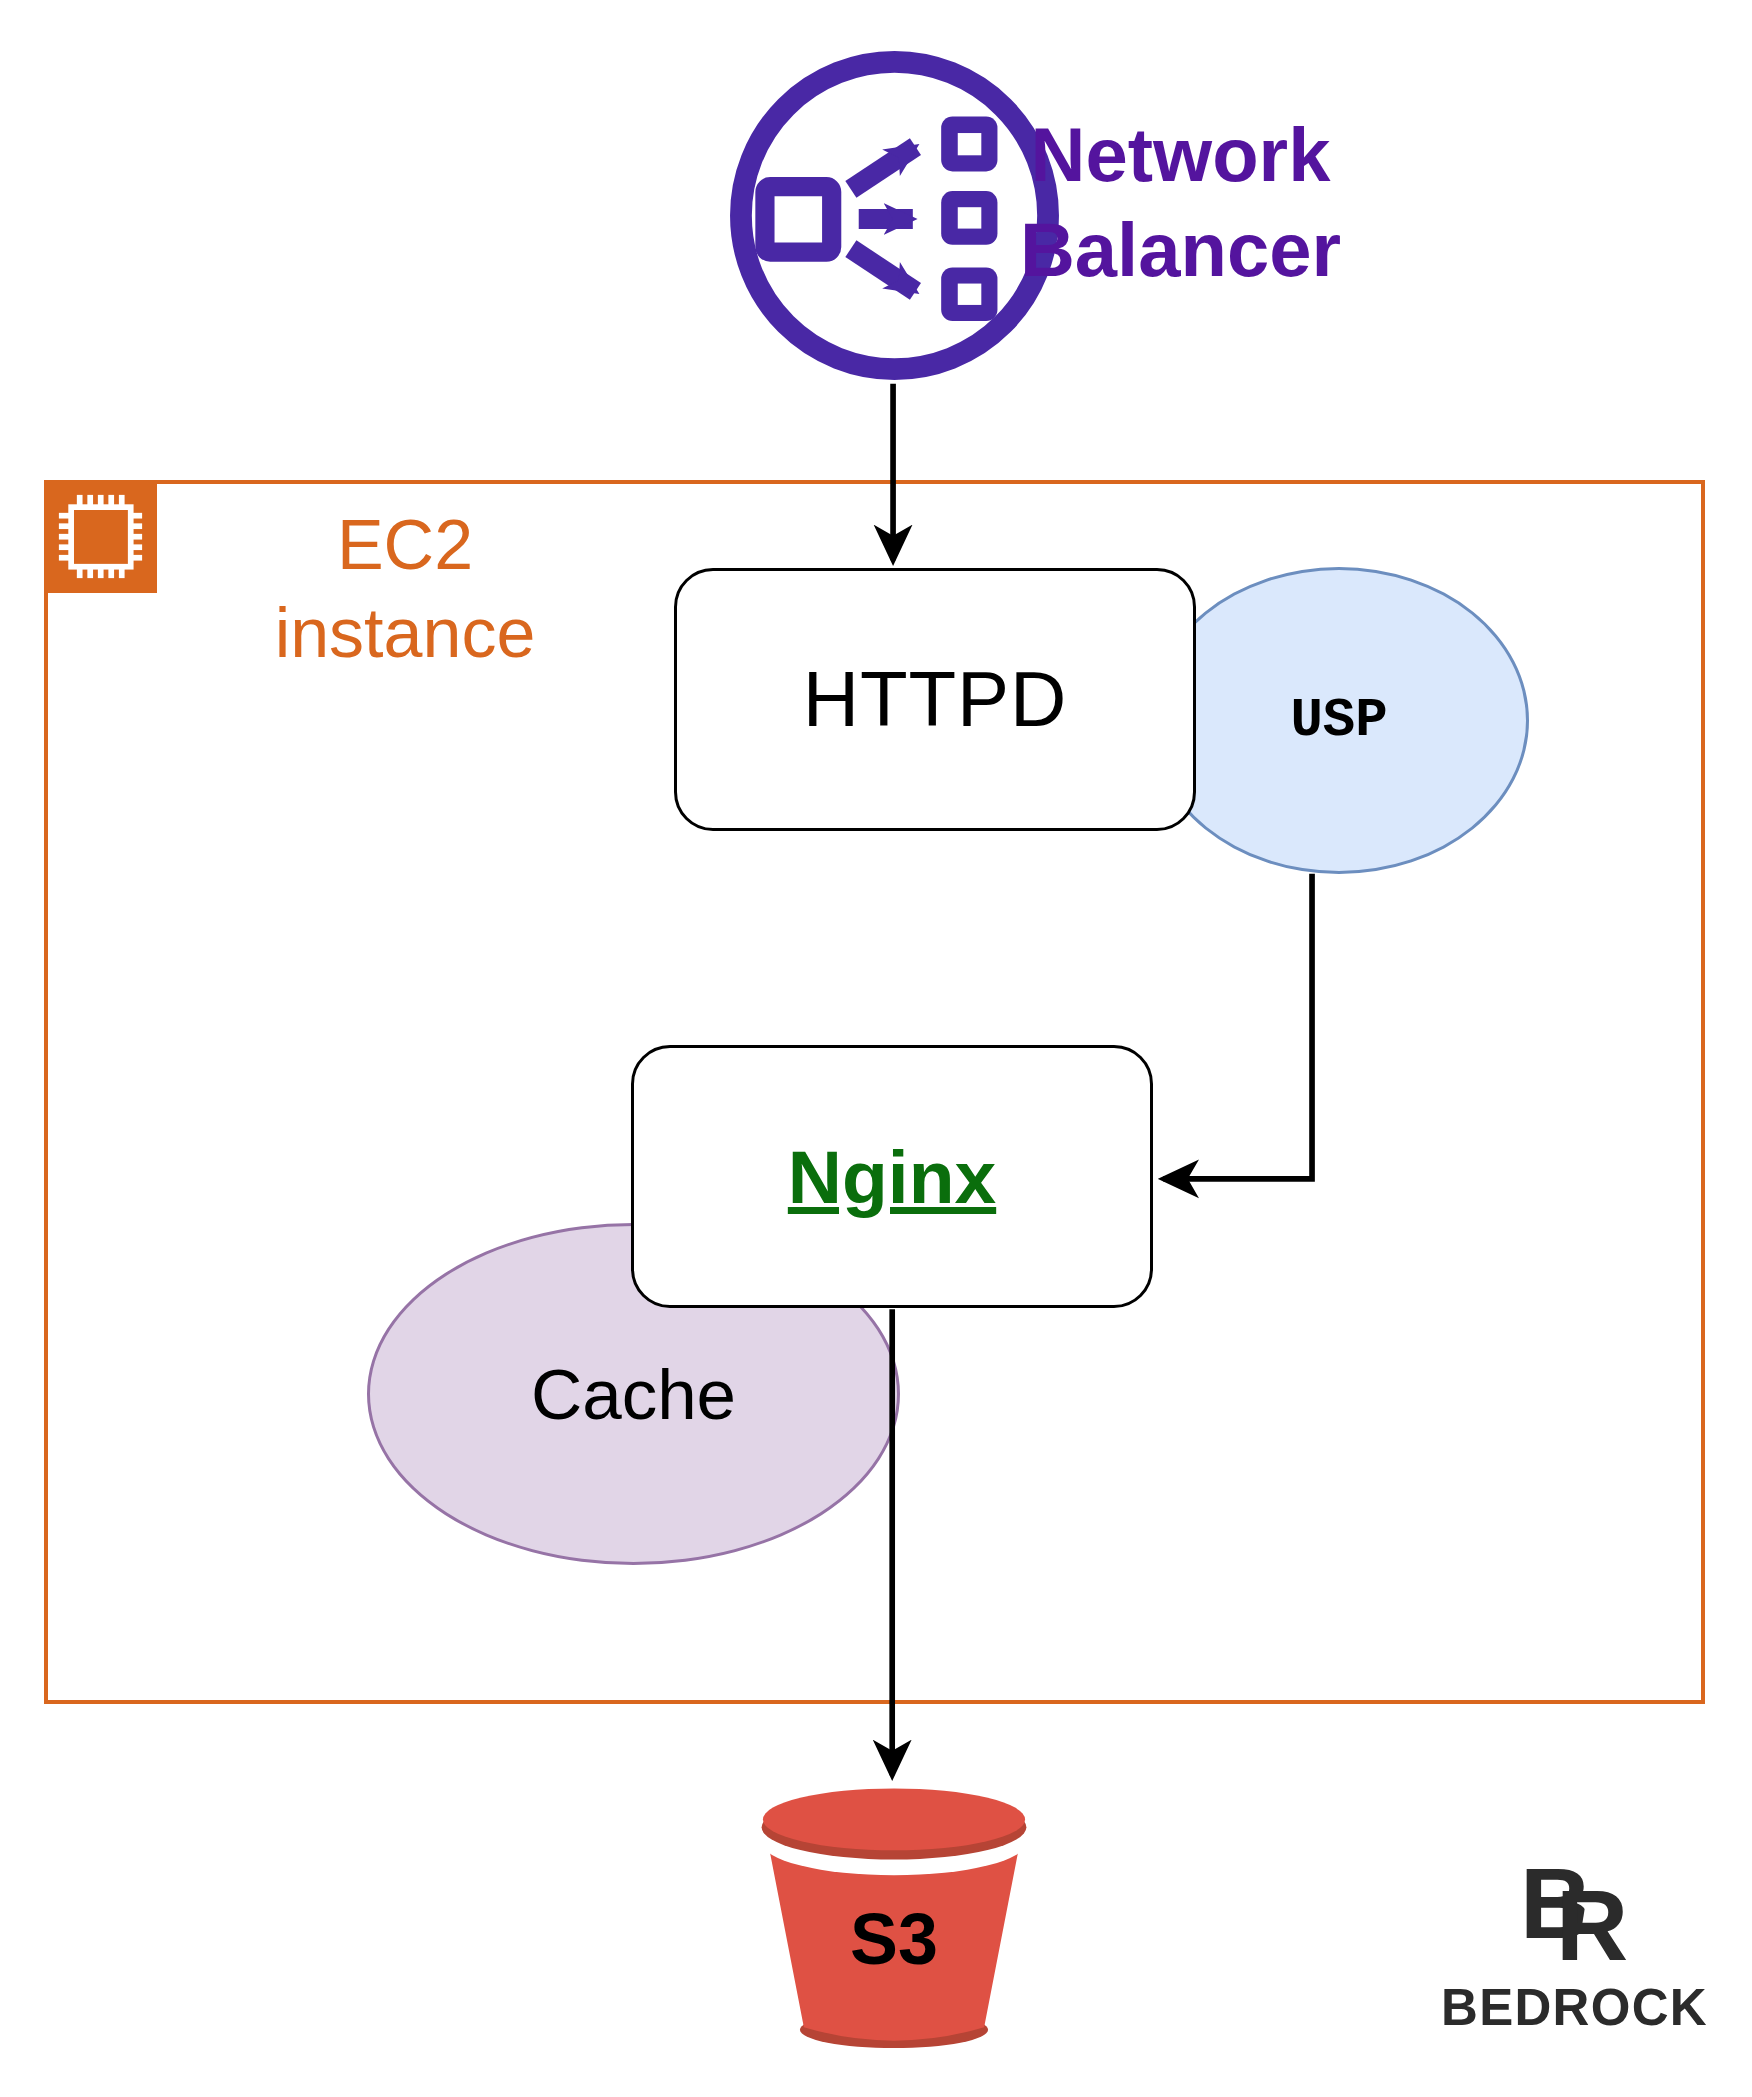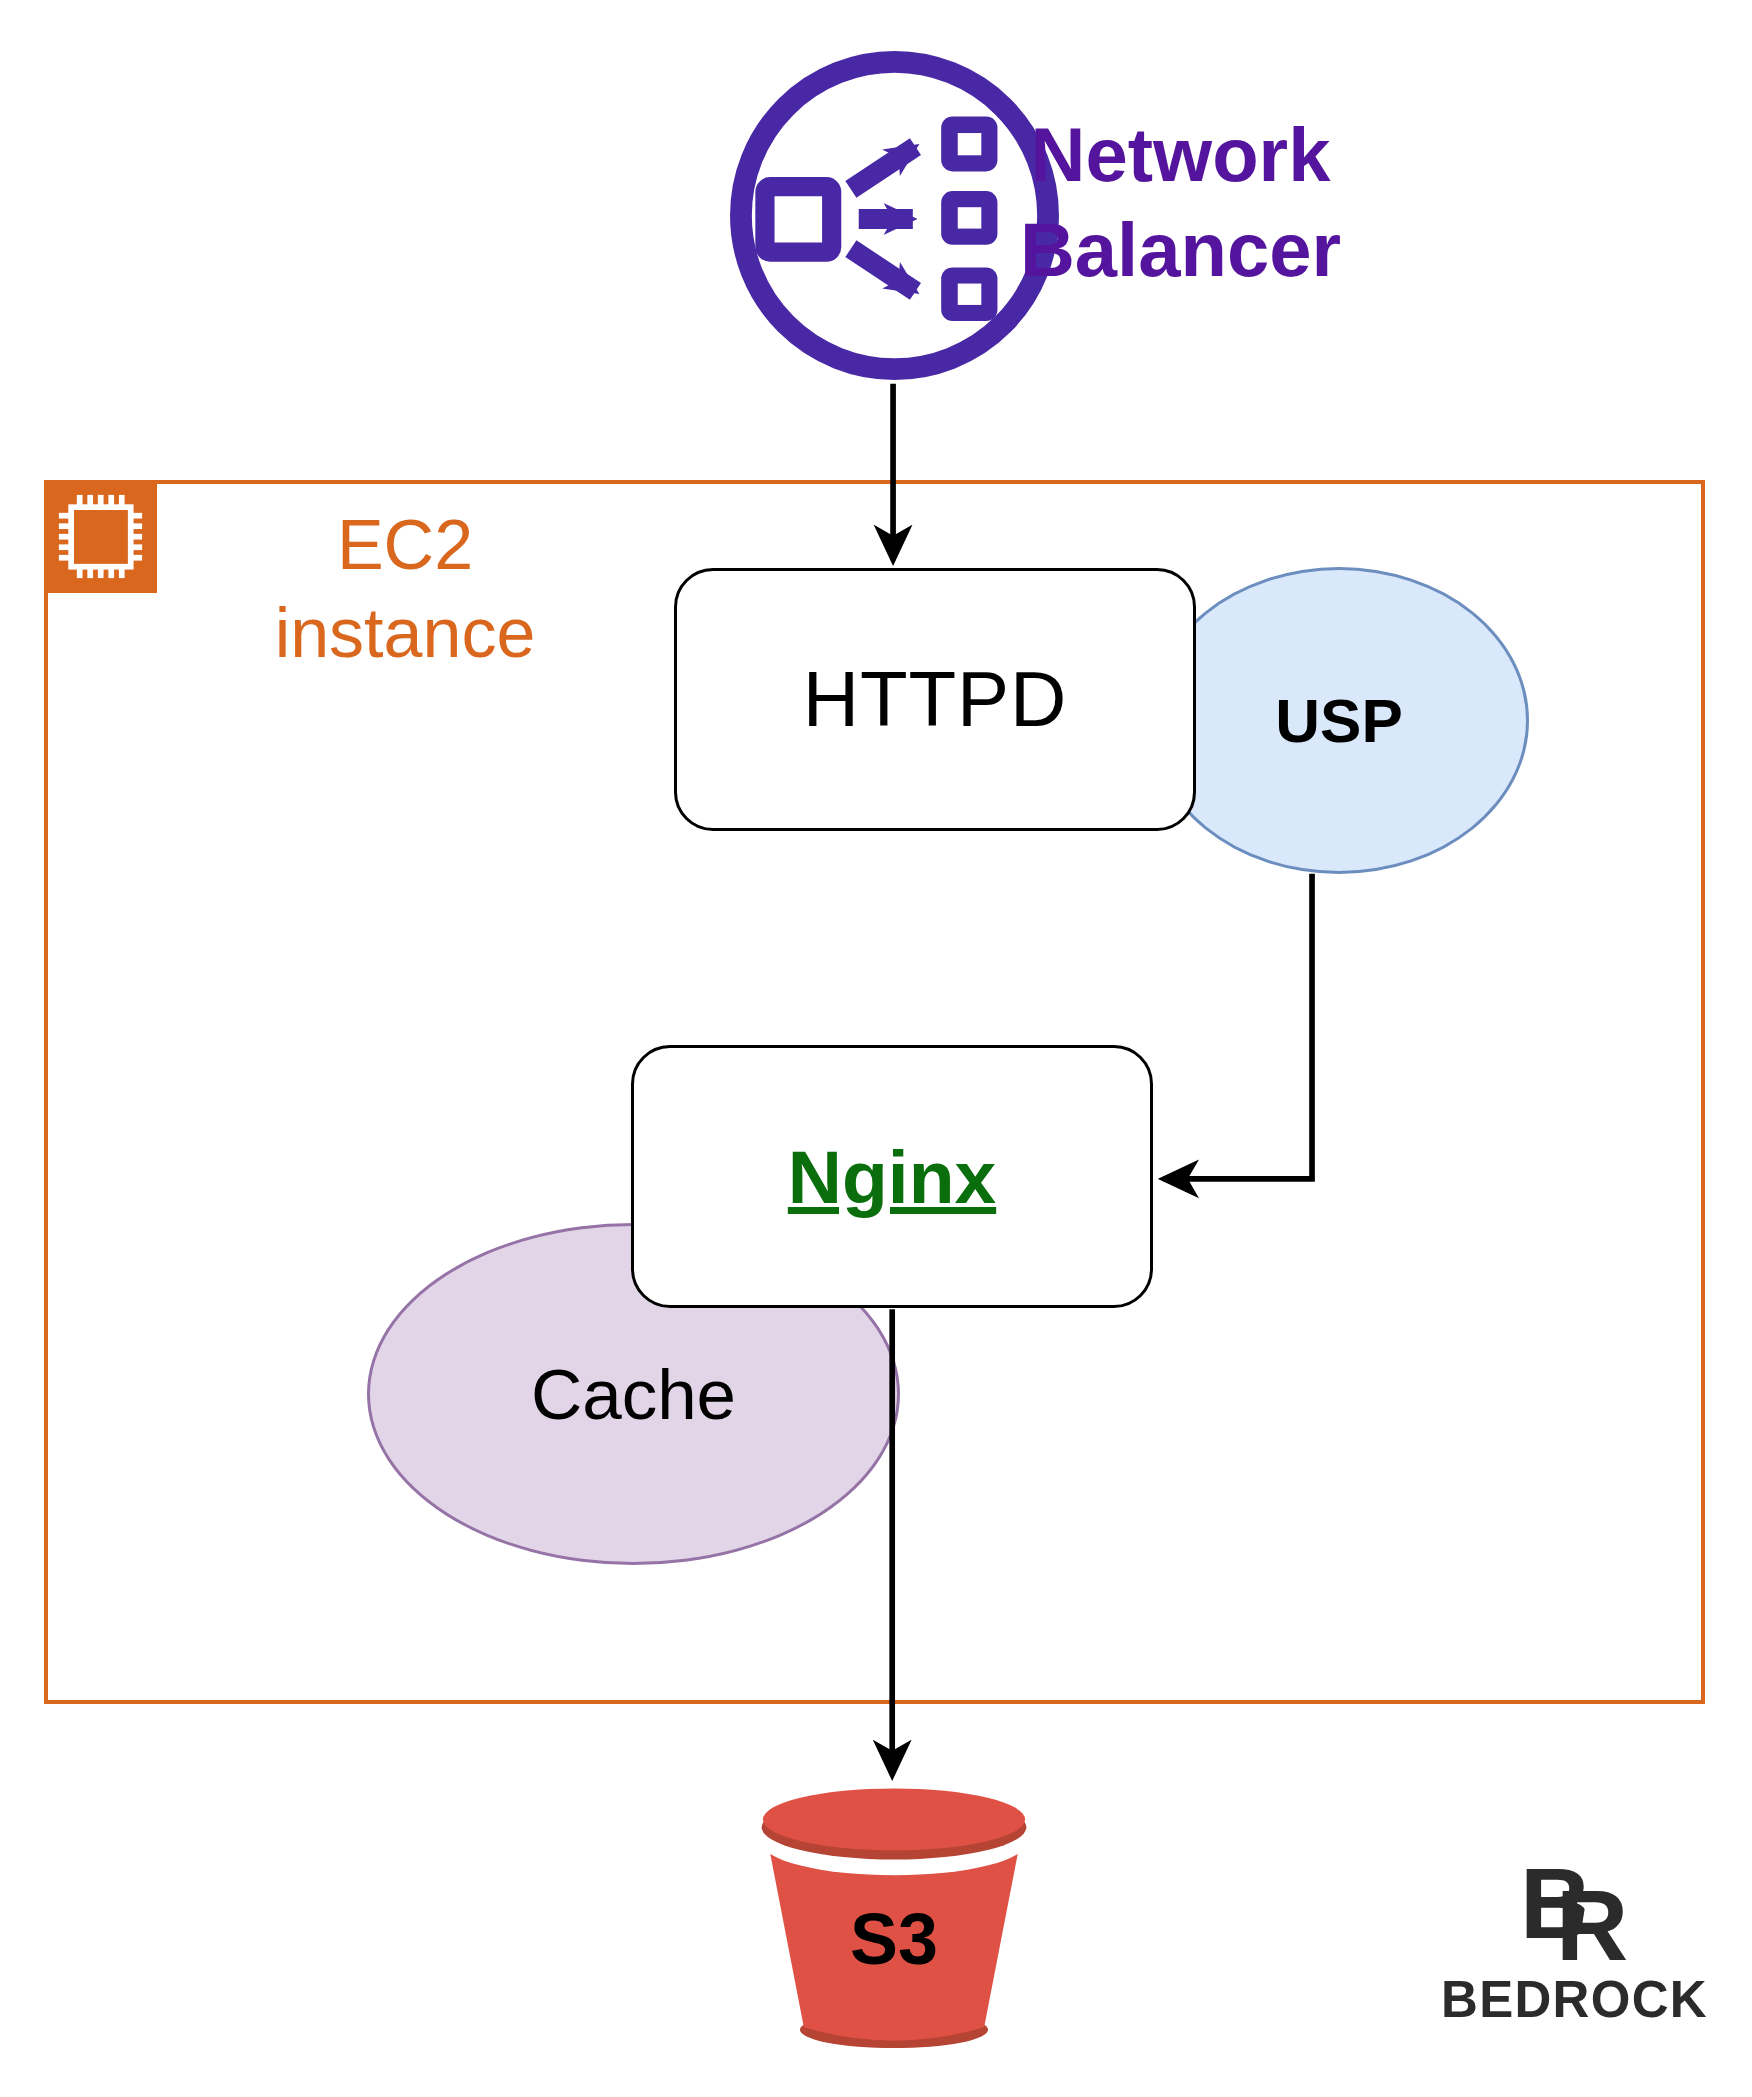--- a/index.html
+++ b/index.html
@@ -34,21 +34,21 @@
   .nginx{left:631px;top:1045px;width:522px;height:263px;}
   .nginx span{font-size:75px;color:var(--green);font-weight:700;text-decoration:underline;}
 
   
   .ellipse{
     box-sizing:border-box;border-radius:50%;
     display:flex;align-items:center;justify-content:center;
   }
   .usp{left:1149px;top:567px;width:380px;height:307px;
     background:var(--blue_fill);border:3.9px solid var(--blue_stroke);}
-  .usp span{font-size:62px;font-weight:700;color:#000;}
+  .usp span{font-size:54px;font-weight:700;color:#000;font-family:Liberation Mono, monospace;}
   .cache{left:367px;top:1223px;width:533px;height:342px;
     background:var(--violet_fill);border:3.9px solid var(--violet_stroke);}
   .cache span{font-size:71px;font-weight:400;color:#000;}
 
   
   .nlb-icon{left:720px;top:41px;width:349px;height:349px;}
   .nlb-ring{fill:none;stroke:var(--purple_ring);stroke-width:50px;}
   .nlb-stroke{fill:none;stroke:var(--purple_ring);stroke-width:44px;}
   .nlb-fill{fill:var(--purple_ring);}
   .nlb-hole{fill:#ffffff;}
@@ -73,21 +73,21 @@
     text-anchor:middle;}
 
   
   .brand{left:1422px;top:1853px;width:305px;text-align:center;color:var(--brand_dark);}
   .monogram{position:relative;margin:0 auto;width:109px;height:100px;}
   .monogram span{position:absolute;font-weight:700;font-size:100px;line-height:100px;color:var(--brand_dark);}
   .mono-b{left:0;top:0;}
   .mono-r{left:36px;top:22px;}
   .mono-slash{left:65px;top:-5.2px;width:7.4px;height:118px;background:#ffffff;
     transform:rotate(9deg);display:block;position:absolute;}
-  .wordmark{margin-top:17px;font-size:51px;font-weight:700;letter-spacing:1.3px;white-space:nowrap;}
+  .wordmark{margin-top:25px;font-size:51px;font-weight:700;letter-spacing:1.3px;white-space:nowrap;}
 </style>
 </head>
 <body>
 
 <div class="canvas">
 
   <div class="abs ec2-box"></div>
 
   <div class="abs ec2-badge">
     <svg viewBox="0 0 258 258">

